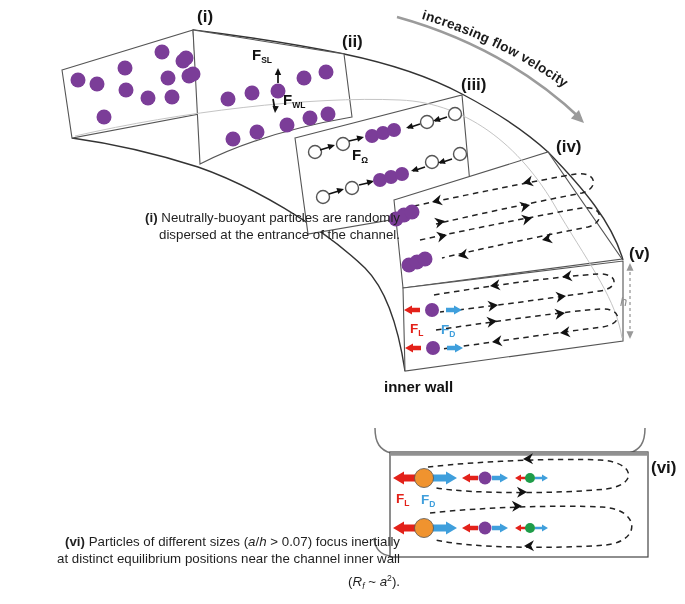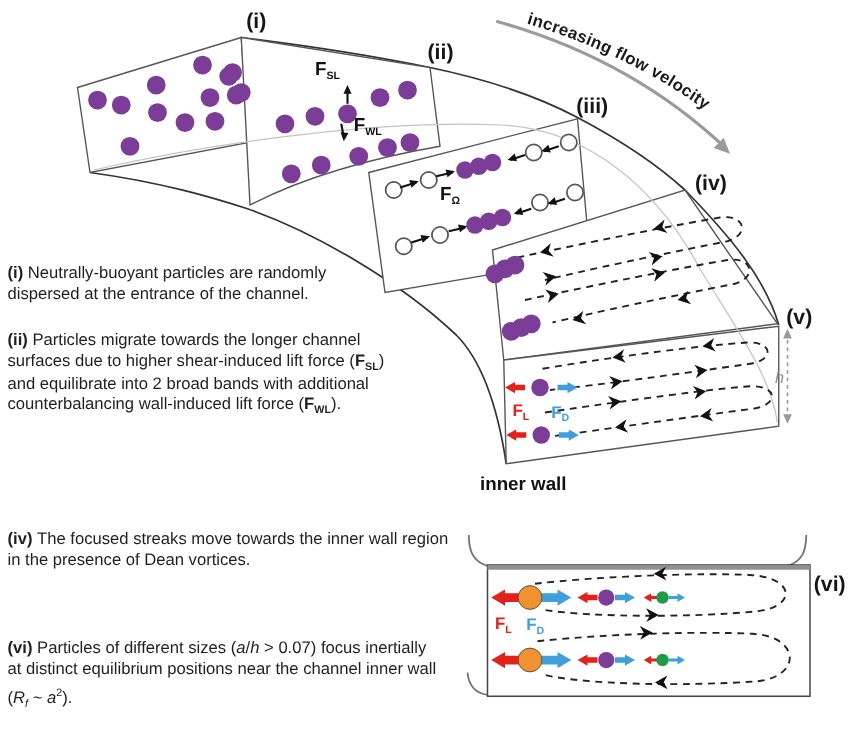--- a/index.html
+++ b/index.html
@@ -1,20 +1,20 @@
 <!DOCTYPE html>
 <html><head>
 <meta charset="utf-8">
 <style>
   html,body{margin:0;padding:0;background:#fff;}
   #stage{position:relative;width:685px;height:604px;background:#ffffff;overflow:hidden;
          font-family:"Liberation Sans",sans-serif;}
   #stage svg{position:absolute;left:0;top:0;}
   .note{position:absolute;left:6px;width:394px;font:13.3px/1.26 "Liberation Sans",sans-serif;
-        color:#1f1f1f;letter-spacing:0px;}
+        color:#1f1f1f;letter-spacing:0px;text-align:right;}
   .note b{font-weight:700;}
   .note i{font-style:italic;}
   .sb{font-size:8.6px;vertical-align:-3px;}
   .sp{font-size:8.6px;vertical-align:super;}
   .gap{display:block;height:5px;}
   
   .plabel{font:700 17px "Liberation Sans",sans-serif;fill:#161616;}
   .flowtxt{font:700 13.5px "Liberation Sans",sans-serif;fill:#1a1a1a;letter-spacing:.3px;}
   .fmain{font:700 15px "Liberation Sans",sans-serif;}
   .fmains{font:700 13.5px "Liberation Sans",sans-serif;}
@@ -244,17 +244,15 @@
       <use href="#amed" transform="translate(508,528) scale(-1,1)" fill="#3f9fdc"></use>
       <circle cx="485" cy="528" r="6.5" fill="#7b3d98"></circle>
       <use href="#asm" transform="translate(515,528)" fill="#e32119"></use>
       <use href="#asm" transform="translate(548,528) scale(-1,1)" fill="#3f9fdc"></use>
       <circle cx="530" cy="528" r="5" fill="#1f9c49"></circle>
     </g>
   </g>
 </svg>
 
 <div class="note" style="top:210px"><b>(i) </b>Neutrally-buoyant particles are randomly<br>dispersed at the entrance of the channel.</div>
-<div class="note" style="top:264px"><b>(ii) </b>Particles migrate towards the longer channel<br>surfaces due to higher shear-induced lift force (<b>F</b><b class="sb">SL</b>)<br>and equilibrate into 2 broad bands with additional<br>counterbalancing wall-induced lift force (<b>F</b><b class="sb">WL</b>).</div>
-<div class="note" style="top:423px"><b>(iv) </b>The focused streaks move towards the inner wall region<br>in the presence of Dean vortices.</div>
-<div class="note" style="top:510px"><b>(vi) </b>Particles of different sizes (<i>a</i>/<i>h</i> &gt; 0.07) focus inertially<br>at distinct equilibrium positions near the channel inner wall<span class="gap"></span>(<i>R</i><i class="sb">f</i> ~ <i>a</i><span class="sp">2</span>).</div>
+<div class="note" style="top:534px"><b>(vi) </b>Particles of different sizes (<i>a</i>/<i>h</i> &gt; 0.07) focus inertially<br>at distinct equilibrium positions near the channel inner wall<span class="gap"></span>(<i>R</i><i class="sb">f</i> ~ <i>a</i><span class="sp">2</span>).</div>
 
 </div>
 
 </body></html>

